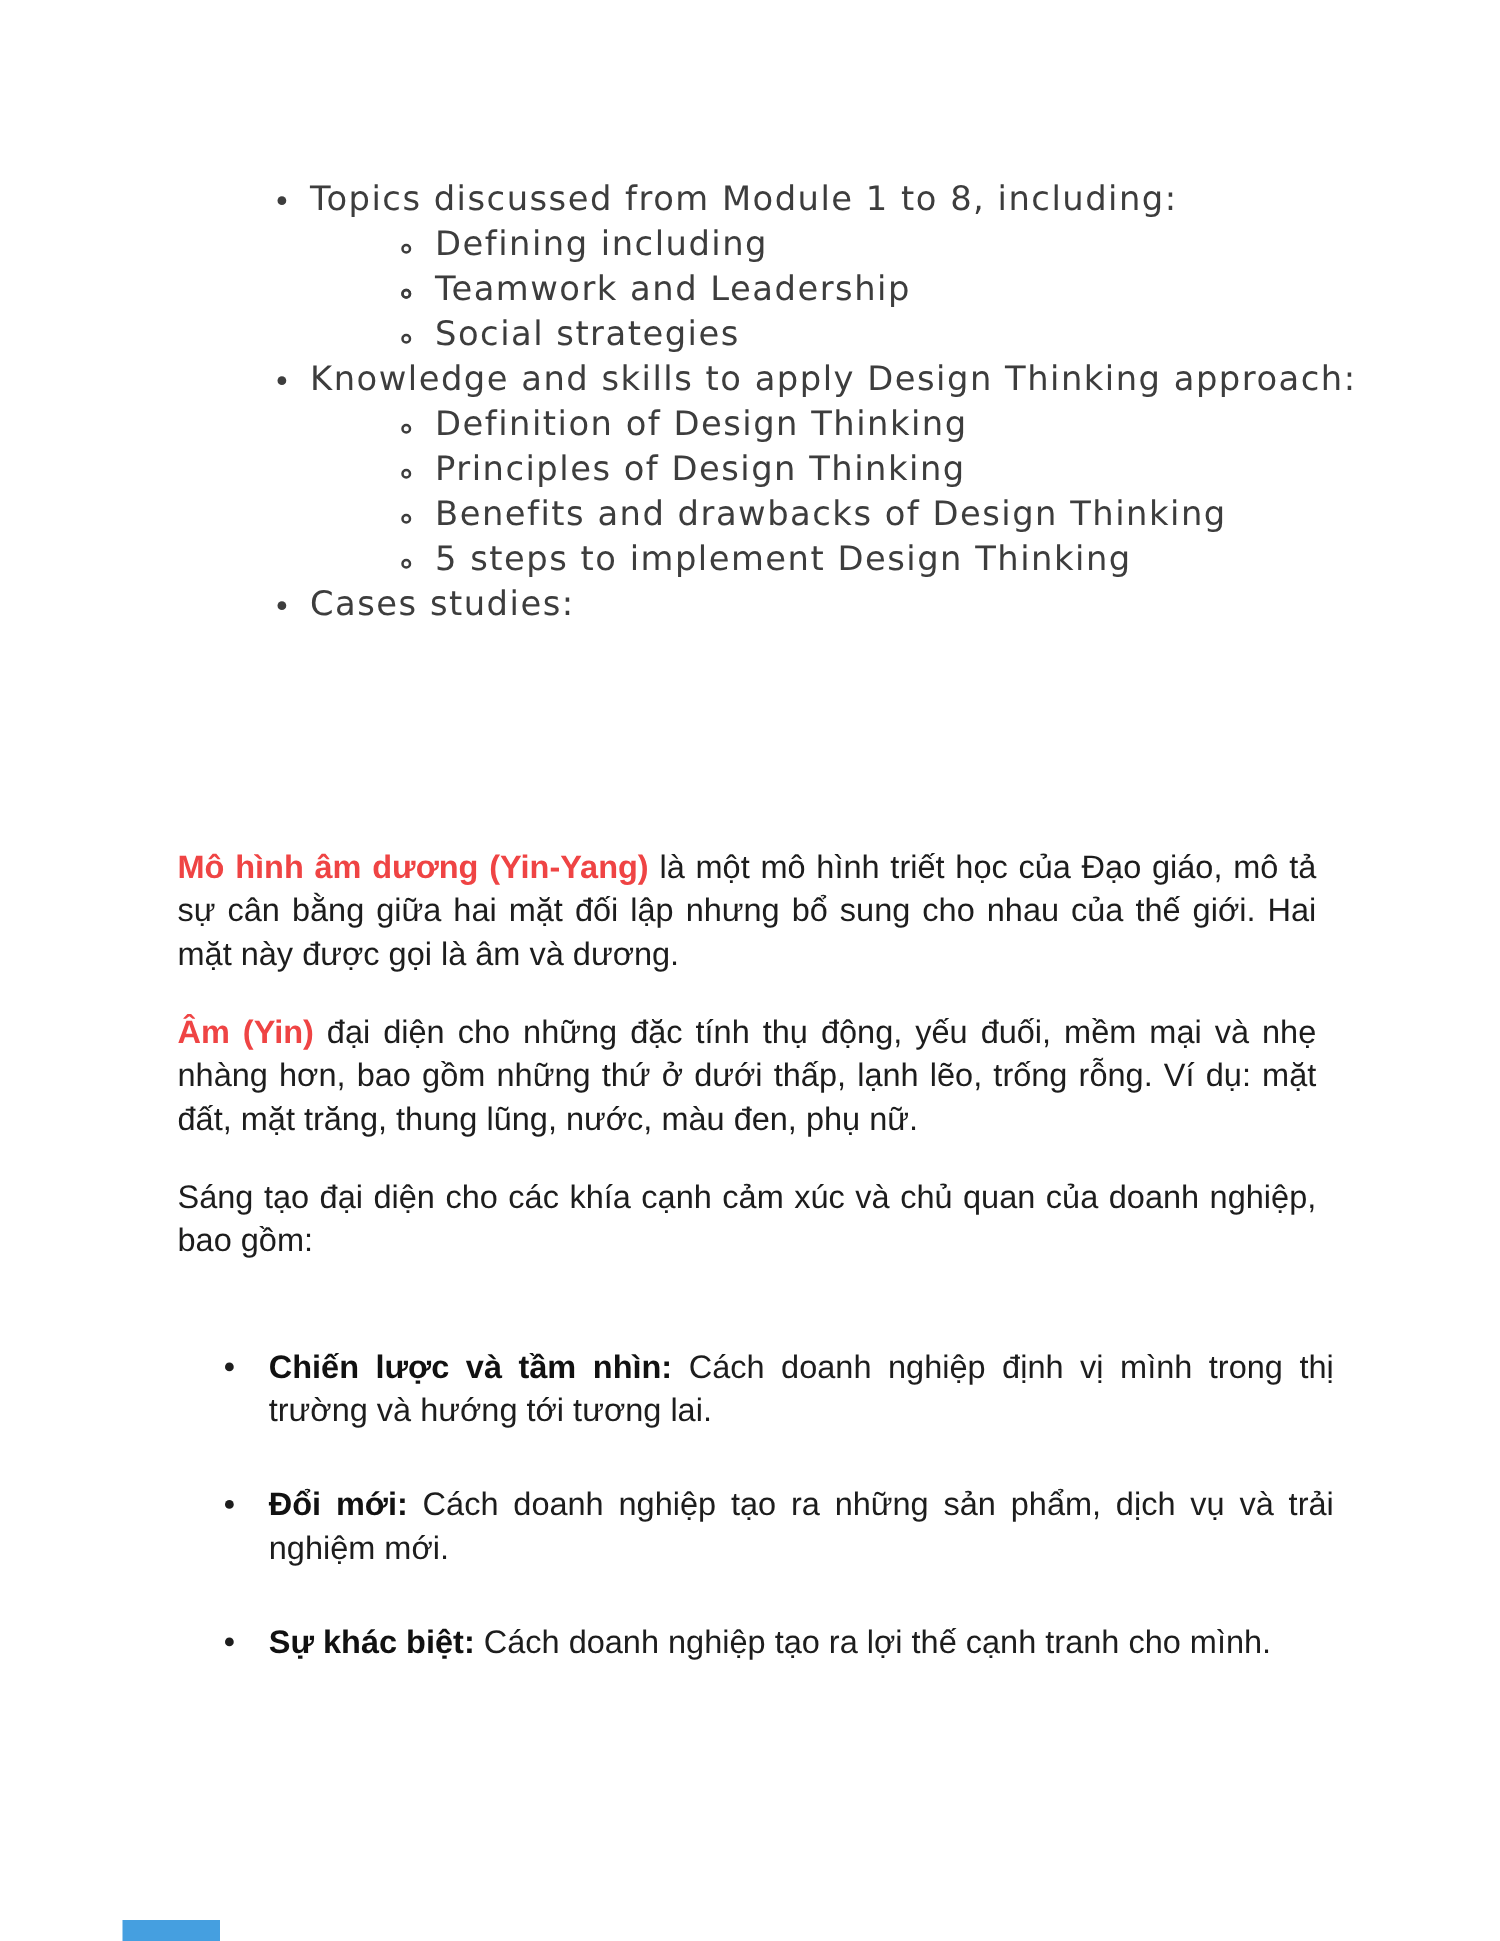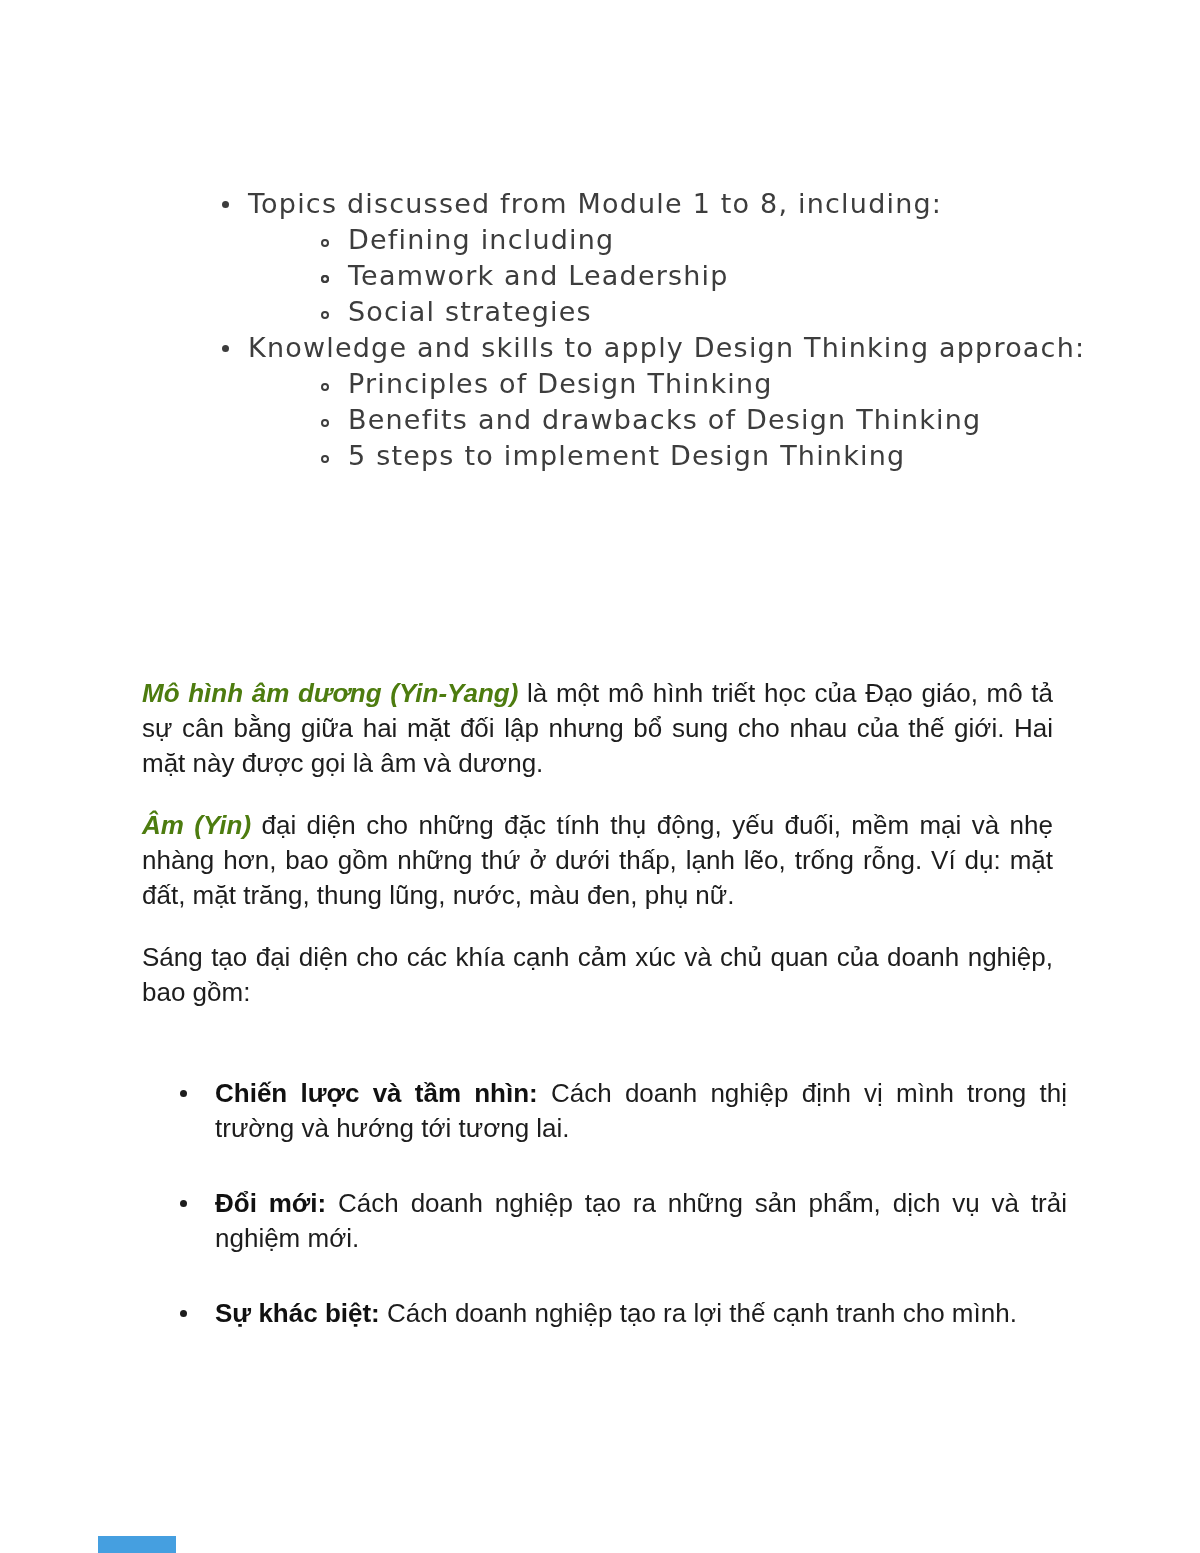--- a/index.html
+++ b/index.html
@@ -56,21 +56,21 @@
     left: 142px;
     top: 676px;
     width: 911px;
     font-size: 26px;
     line-height: 35px;
     color: #1d1d1d;
     text-align: justify;
   }
   .body-text p { margin: 0 0 27px 0; }
   .body-text p:last-child { margin-bottom: 0; }
-  .body-text b { color: #4d7c0f; font-style: italic; }
+  .body-text b { color: #ef4444; }
 
   
   .aspect-list {
     position: absolute;
     left: 178px;
     top: 1036px;
     width: 889px;
     list-style: none;
     margin: 0;
     padding: 0;
@@ -95,30 +95,32 @@
     top: 1536px;
     width: 78px;
     height: 17px;
   }
 </style>
 </head>
 <body>
 
 <div class="page">
 
-  <ul class="outline" style="color: rgb(61, 61, 61); margin-top: 44px;">
+  <ul class="outline" style="color: rgb(61, 61, 61);">
       <li class="l1"><span class="dot-marker"></span><span>Topics discussed from Module 1 to 8, including:</span></li>
       <li class="l2"><span class="circle-marker"></span><span>Defining including</span></li>
       <li class="l2"><span class="circle-marker"></span></li>
       <li class="l2"><span class="circle-marker"></span><span>Teamwork and Leadership</span></li>
       <li class="l2"><span class="circle-marker"></span><span>Social strategies</span></li>
       <li class="l1"><span class="dot-marker"></span><span>Knowledge and skills to apply Design Thinking approach:</span></li>
+      <li class="l2"><span class="circle-marker"></span><span>Definition of Design Thinking</span></li>
       <li class="l2"><span class="circle-marker"></span><span>Principles of Design Thinking</span></li>
       <li class="l2"><span class="circle-marker"></span><span>Benefits and drawbacks of Design Thinking</span></li>
       <li class="l2"><span class="circle-marker"></span><span>5 steps to implement Design Thinking</span></li>
+      <li class="l1"><span class="dot-marker"></span><span>Cases studies:</span></li>
     </ul>
 
   <div class="body-text" style="color: rgb(29, 29, 29);">
     <p><b>Mô hình âm dương (Yin-Yang)</b><span> là một mô hình triết học của Đạo giáo, mô tả sự cân bằng giữa hai mặt đối lập nhưng bổ sung cho nhau của thế giới. Hai mặt này được gọi là âm và dương.</span></p>
     <p><b>Âm (Yin)</b><span> đại diện cho những đặc tính thụ động, yếu đuối, mềm mại và nhẹ nhàng hơn, bao gồm những thứ ở dưới thấp, lạnh lẽo, trống rỗng. Ví dụ: mặt đất, mặt trăng, thung lũng, nước, màu đen, phụ nữ.</span></p>
     <p><b></b><span>Sáng tạo đại diện cho các khía cạnh cảm xúc và chủ quan của doanh nghiệp, bao gồm:</span></p>
   </div>
 
   <ul class="aspect-list">
       <li><span class="dot-marker"></span><b>Chiến lược và tầm nhìn:</b><span> Cách doanh nghiệp định vị mình trong thị trường và hướng tới tương lai.</span></li>

